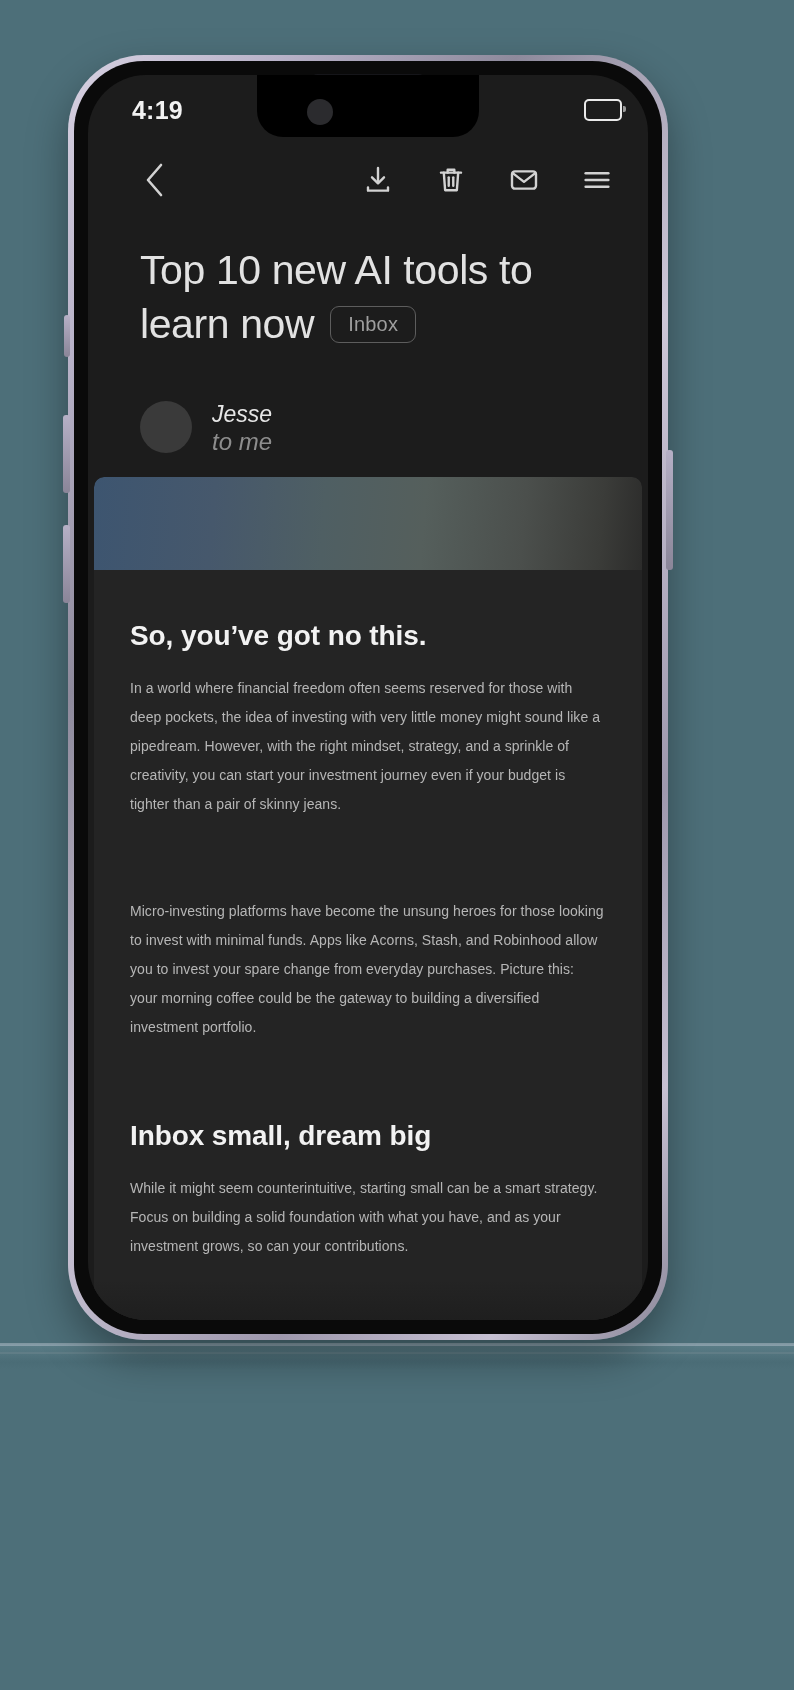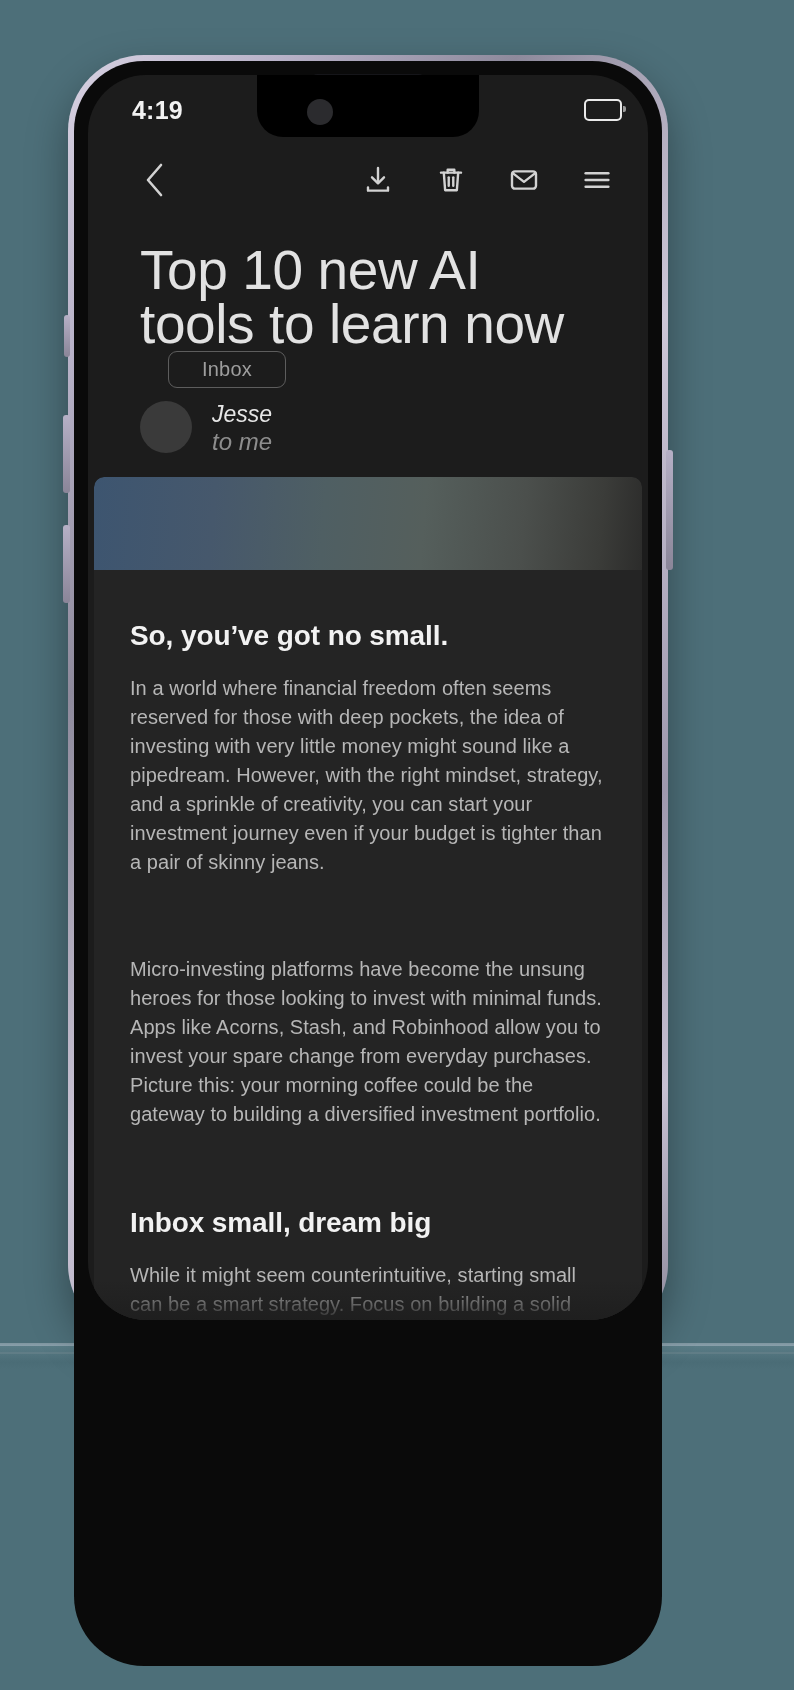--- a/index.html
+++ b/index.html
@@ -44,21 +44,21 @@
     top: 55px;
     width: 600px;
     height: 1285px;
     border-radius: 76px;
     background: linear-gradient(125deg, #d8d2e2 0%, #b9b3c9 14%, #8e8a9c 30%, #cdc7d8 52%, #9e98ad 74%, #c6c0d2 88%, #8b8799 100%);
     box-shadow: 0 18px 40px rgba(0,0,0,0.35);
   }
   .phone-inner {
     position: absolute;
     left: 6px; top: 6px;
-    width: 588px; height: 1605px;
+    width: 588px; height: 1273px;
     border-radius: 70px;
     background: #0a0a0a;
   }
   .screen {
     position: absolute;
     left: 14px; top: 14px;
     width: 560px;
     height: 1245px;
     border-radius: 58px;
     background: #1c1c1c;
@@ -182,32 +182,32 @@
 
   
   .subject-wrap {
     position: absolute;
     top: 168px;
     left: 52px;
     right: 40px;
   }
   .subject {
     color: #e2e2e2;
-    font-size: 55px;
+    font-size: 41px;
     line-height: 54px;
     font-weight: 400;
     letter-spacing: -0.4px;
   }
   .inbox-chip {
     display: inline-block;
     vertical-align: 7px;
-    margin-left: 28px;
+    margin-left: 16px;
     border: 1.6px solid #5d5d5d;
     border-radius: 9px;
-    padding: 7px 33px 8px;
+    padding: 7px 17px 8px;
     font-size: 20px;
     line-height: 20px;
     color: #9e9e9e;
     letter-spacing: 0.2px;
   }
 
   
   .sender {
     position: absolute;
     top: 325px;
@@ -260,21 +260,21 @@
   }
   .sec-h {
     color: #f2f2f2;
     font-size: 28px;
     font-weight: bold;
     letter-spacing: -0.1px;
     margin: 0 0 22px 0;
   }
   .sec-p {
     color: #b6b6b6;
-    font-size: 20px;
+    font-size: 14px;
     line-height: 29px;
     margin: 0 0 78px 0;
     letter-spacing: 0.05px;
   }
   .sec-p.last { margin-bottom: 0; }
   .section + .section { margin-top: 0; }
 
   
   .bottom-fade {
     position: absolute;
@@ -361,21 +361,21 @@
           <div class="sender-name">Jesse</div>
           <div class="sender-to">to me</div>
         </div>
       </div>
 
       <div class="mailcard">
         <div class="hero"></div>
         <div class="mailbody">
 
           <div class="section">
-            <h2 class="sec-h">So, you’ve got no small.</h2>
+            <h2 class="sec-h">So, you’ve got no this.</h2>
             <p class="sec-p">In a world where financial freedom often seems reserved for those with deep pockets, the idea of investing with very little money might sound like a pipedream. However, with the right mindset, strategy, and a sprinkle of creativity, you can start your investment journey even if your budget is tighter than a pair of skinny jeans.</p>
           </div>
 
           <div class="section">
             <p class="sec-p">Micro-investing platforms have become the unsung heroes for those looking to invest with minimal funds. Apps like Acorns, Stash, and Robinhood allow you to invest your spare change from everyday purchases. Picture this: your morning coffee could be the gateway to building a diversified investment portfolio.</p>
           </div>
 
           <div class="section">
             <h2 class="sec-h">Inbox small, dream big</h2>
             <p class="sec-p last">While it might seem counterintuitive, starting small can be a smart strategy. Focus on building a solid foundation with what you have, and as your investment grows, so can your contributions.</p>

